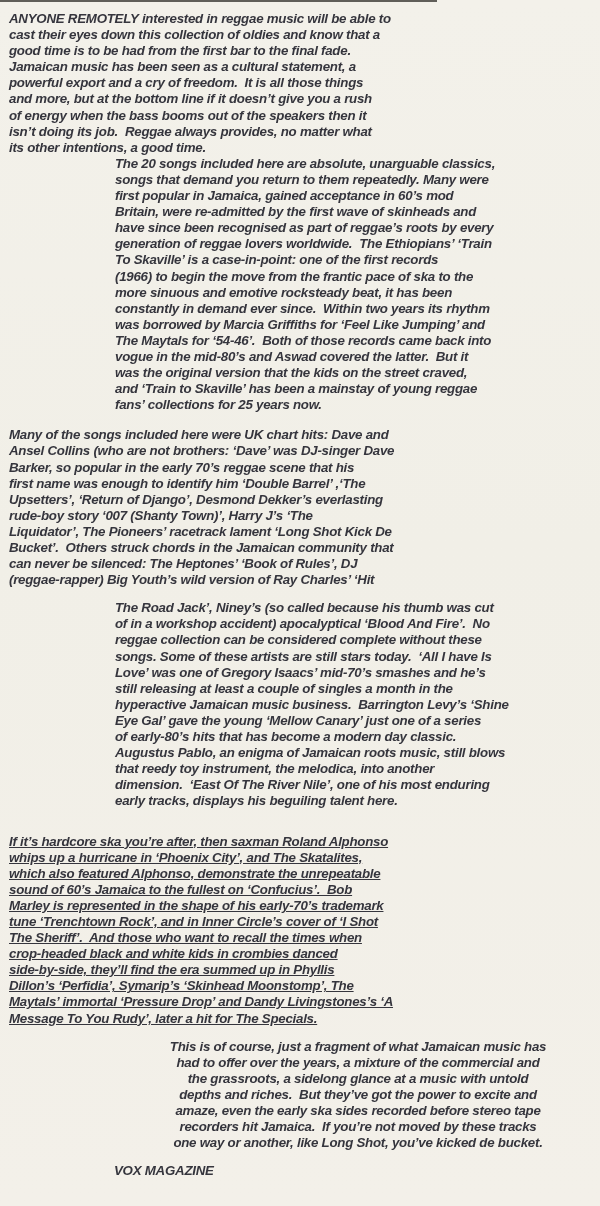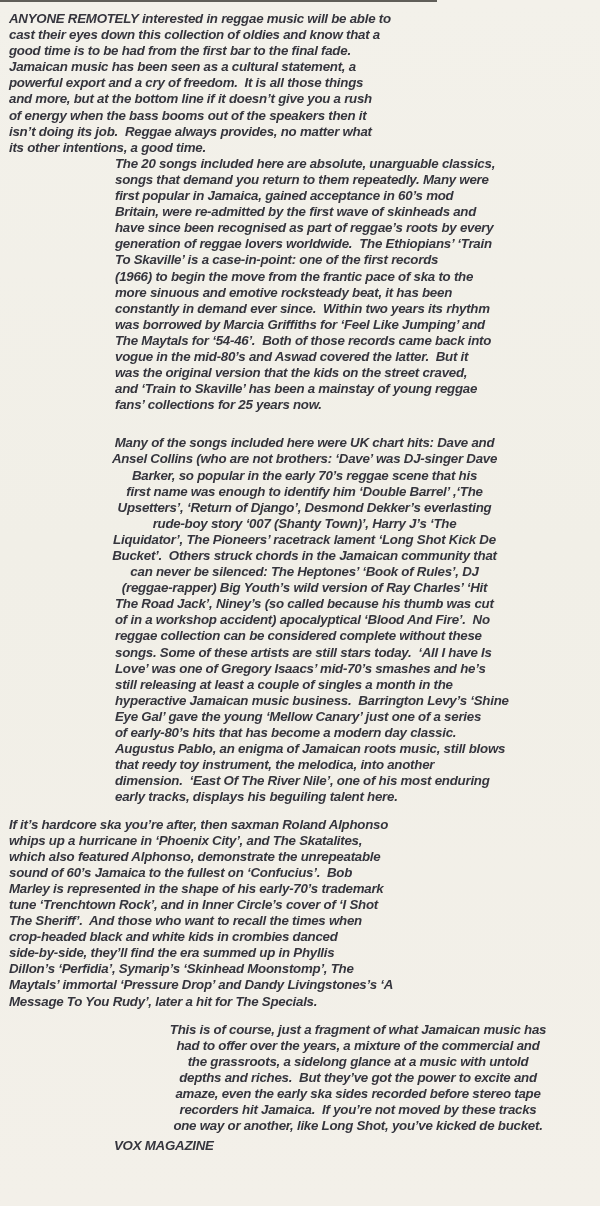--- a/index.html
+++ b/index.html
@@ -36,26 +36,26 @@
     font-weight: 600;
     font-size: 13.3px;
     line-height: 16.1px;
     letter-spacing: -0.25px;
     color: #35353d;
     white-space: pre;
   }
   .m-left   { margin-left: 9px; }
   .m-indent { margin-left: 115px; }
   .p2  { margin-top: 0; }
-  .p3a { margin-top: 22px; text-align: center; }
-  .p3b { margin-top: 0; }
-  .p4  { margin-top: 11px; }
+  .p3a { margin-top: 14px; }
+  .p3b { margin-top: 12px; }
+  .p4  { margin-top: 24px; text-decoration: underline; }
   .p5  { margin-top: 12px; margin-left: 116px; text-align: center; }
   .sig  { margin-top: 15px; margin-left: 119px; }
-  .sig2 { margin-top: 4px; margin-left: 114px; }
+  .sig2 { margin-top: 12px; margin-left: 114px; }
 </style>
 </head>
 <body>
 
 <div class="page">
   <div class="scan-edge"></div>
 
   <div class="block m-left p1">ANYONE REMOTELY interested in reggae music will be able to
 cast their eyes down this collection of oldies and know that a
 good time is to be had from the first bar to the final fade.

